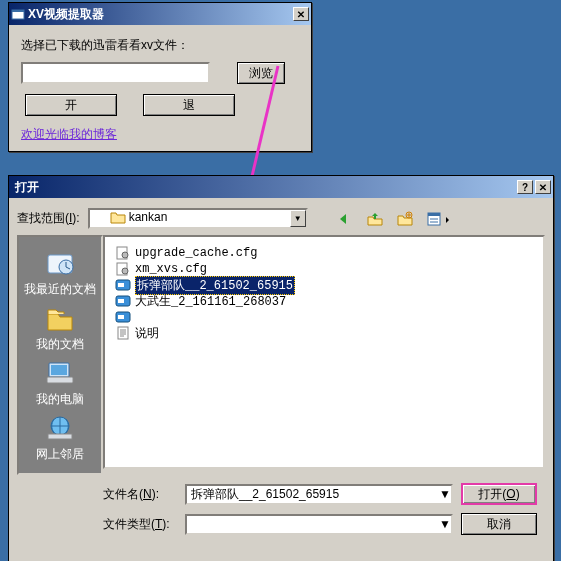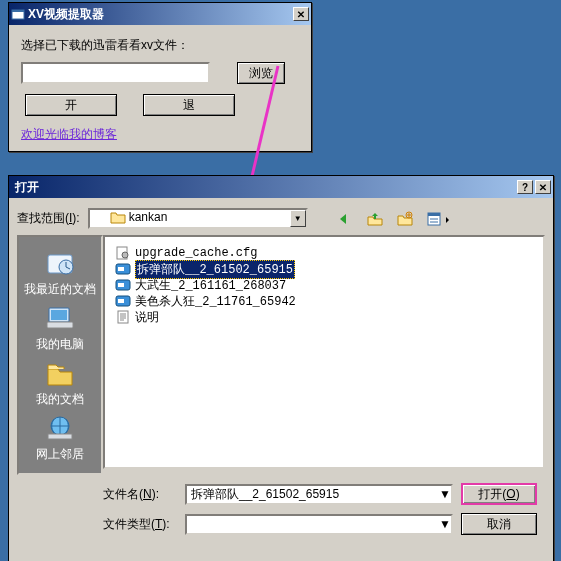--- a/index.html
+++ b/index.html
@@ -254,35 +254,35 @@
                 <rect x="4" y="8" width="24" height="18" rx="2" fill="#eef4fb" stroke="#6a98c8"></rect>
                 <circle cx="22" cy="20" r="7" fill="#cfe4f7" stroke="#3a6ea5"></circle>
                 <path d="M22 15v5l4 2" stroke="#2a5a8a" fill="none"></path>
               </svg>
             </div>
           <div>我最近的文档</div>
         </div>
         <div class="place">
           <div class="picon">
               <svg width="32" height="32">
+                <path d="M4 12h10l2 3h12v13H4z" fill="#f2d060" stroke="#b8860b"></path>
+                <path d="M4 12V8h8l2 2h6v2" fill="#ffe79c" stroke="#b8860b"></path>
+              </svg>
+            </div>
+          <div>我的文档</div>
+        </div>
+        <div class="place">
+          <div class="picon">
+              <svg width="32" height="32">
                 <rect x="5" y="6" width="20" height="14" rx="1" fill="#cfe4f7" stroke="#3a6ea5"></rect>
                 <rect x="7" y="8" width="16" height="10" fill="#5aa7e0"></rect>
                 <rect x="3" y="20" width="26" height="6" rx="1" fill="#d9dde2" stroke="#888"></rect>
               </svg>
             </div>
           <div>我的电脑</div>
-        </div>
-        <div class="place">
-          <div class="picon">
-              <svg width="32" height="32">
-                <path d="M4 12h10l2 3h12v13H4z" fill="#f2d060" stroke="#b8860b"></path>
-                <path d="M4 12V8h8l2 2h6v2" fill="#ffe79c" stroke="#b8860b"></path>
-              </svg>
-            </div>
-          <div>我的文档</div>
         </div>
         <div class="place">
           <div class="picon">
               <svg width="32" height="32">
                 <circle cx="16" cy="14" r="9" fill="#6fbef0" stroke="#2a6aa0"></circle>
                 <path d="M7 14h18M16 5v18M10 7c-3 5-3 9 0 14M22 7c3 5 3 9 0 14" stroke="#2a6aa0" fill="none"></path>
                 <rect x="4" y="22" width="24" height="5" fill="#d9dde2" stroke="#888"></rect>
               </svg>
             </div>
           <div>网上邻居</div>
@@ -292,20 +292,29 @@
       <div class="filearea">
         <div class="fileline">
           <span class="ficon">
               <svg width="16" height="14">
                 <rect x="2" y="1" width="10" height="12" fill="#fff" stroke="#888"></rect>
                 <circle cx="10" cy="9" r="3" fill="#bbb" stroke="#666"></circle>
               </svg>
             </span>
           <span class="fname">upgrade_cache.cfg</span>
         </div>
+        <div class="fileline">
+          <span class="ficon">
+              <svg width="16" height="14">
+                <rect x="2" y="1" width="10" height="12" fill="#fff" stroke="#888"></rect>
+                <circle cx="10" cy="9" r="3" fill="#bbb" stroke="#666"></circle>
+              </svg>
+            </span>
+          <span class="fname">xm_xvs.cfg</span>
+        </div>
         <div class="fileline sel">
           <span class="ficon">
               <svg width="16" height="14">
                 <rect x="1" y="2" width="14" height="10" rx="2" fill="#3a8fd8" stroke="#15507f"></rect>
                 <rect x="3" y="5" width="6" height="4" fill="#fff"></rect>
               </svg>
             </span>
           <span class="fname">拆弹部队__2_61502_65915</span>
         </div>
         <div class="fileline">
@@ -317,21 +326,20 @@
             </span>
           <span class="fname">大武生_2_161161_268037</span>
         </div>
         <div class="fileline">
           <span class="ficon">
               <svg width="16" height="14">
                 <rect x="1" y="2" width="14" height="10" rx="2" fill="#3a8fd8" stroke="#15507f"></rect>
                 <rect x="3" y="5" width="6" height="4" fill="#fff"></rect>
               </svg>
             </span>
-          <span class="fname">美色杀人狂_2_11761_65942</span>
         </div>
         <div class="fileline">
           <span class="ficon">
               <svg width="16" height="14">
                 <rect x="3" y="1" width="10" height="12" fill="#fff" stroke="#888"></rect>
                 <path d="M5 4h6M5 6h6M5 8h6M5 10h4" stroke="#888"></path>
               </svg>
             </span>
           <span class="fname">说明</span>
         </div>

